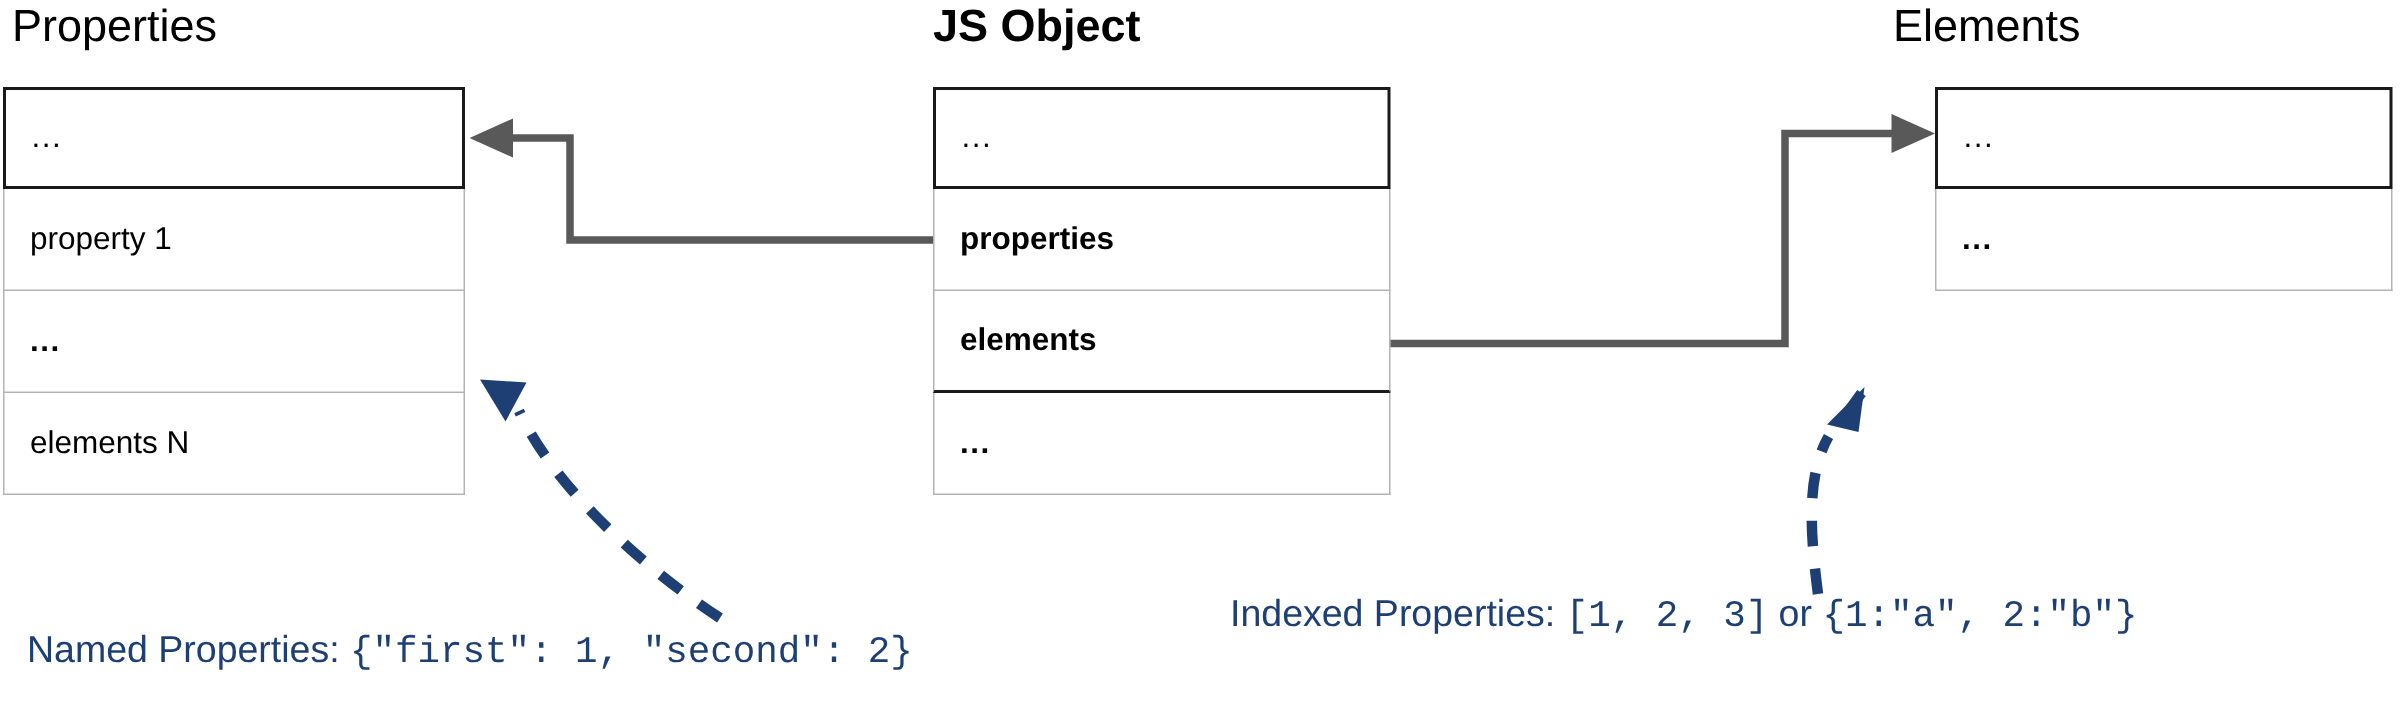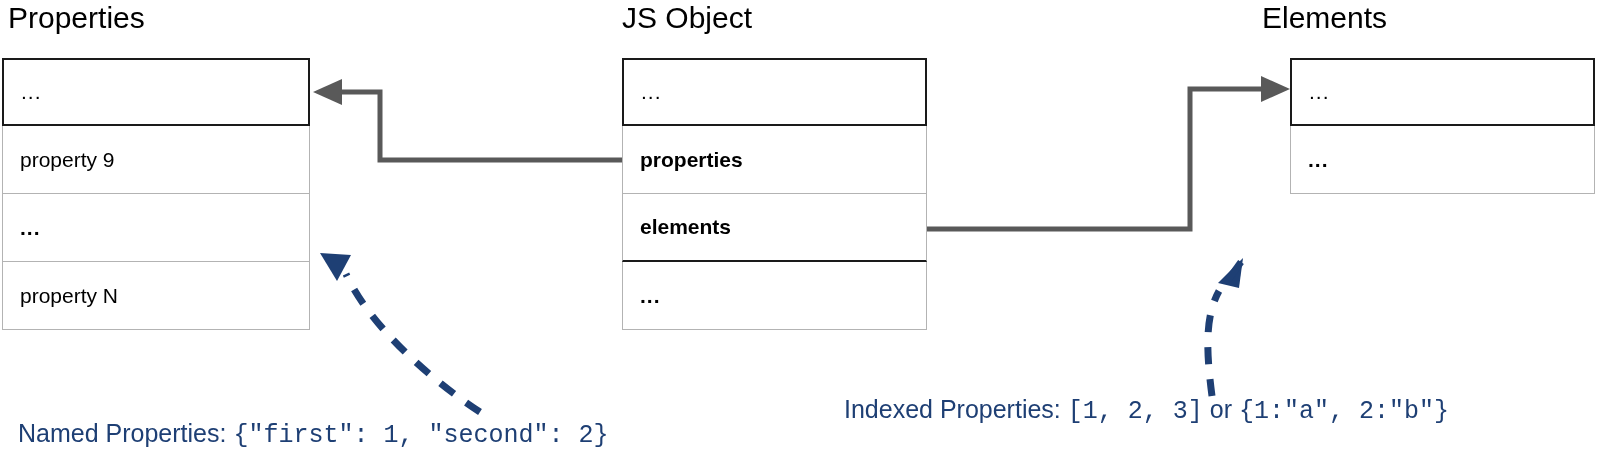--- a/index.html
+++ b/index.html
@@ -23,21 +23,21 @@
   }
 
   
   .heading {
     position: absolute;
     font-size: 30px;
     line-height: 30px;
     color: #000000;
     white-space: nowrap;
   }
-  .heading.bold { font-weight: normal; }
+  .heading.bold { font-weight: bold; }
 
   #heading-properties { left: 8px;    top: 3px; }
   #heading-jsobject   { left: 622px;  top: 3px; }
   #heading-elements   { left: 1262px; top: 3px; }
 
   
   .box {
     position: absolute;
     box-sizing: border-box;
     background: #ffffff;
@@ -90,43 +90,43 @@
     color: #1e3f74;
     white-space: nowrap;
   }
   .caption .mono {
     font-family: "Liberation Mono", monospace;
     font-size: 25px;
   }
   .caption .label { font-family: "Liberation Sans", sans-serif; }
 
   #caption-named   { left: 18px;  top: 418px; }
-  #caption-indexed { left: 820px; top: 394px; margin-left: 24px; }
+  #caption-indexed { left: 820px; top: 394px; }
 </style>
 </head>
 <body>
 
 <div class="stage">
 
   <div class="heading" id="heading-properties">Properties</div>
   <div class="heading bold" id="heading-jsobject">JS Object</div>
   <div class="heading" id="heading-elements">Elements</div>
 
   <div class="box" id="box-properties">
     <div class="row first">
       <span class="dots">...</span>
     </div>
     <div class="row">
-      <span>property 9</span>
+      <span>property 1</span>
     </div>
     <div class="row bold">
       <span class="dots">...</span>
     </div>
     <div class="row">
-      <span>property N</span>
+      <span>elements N</span>
     </div>
   </div>
 
   <div class="box" id="box-jsobject">
     <div class="row first">
       <span class="dots">...</span>
     </div>
     <div class="row bold">
       <span>properties</span>
     </div>

